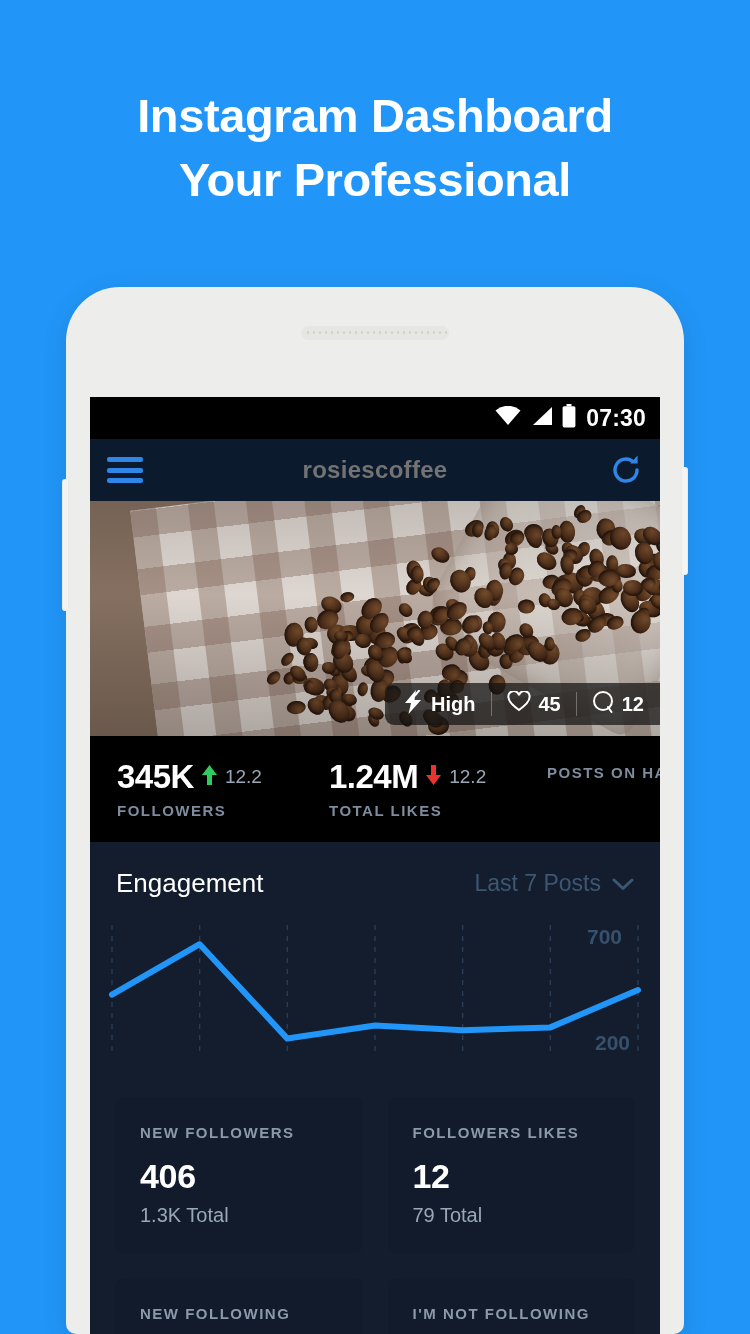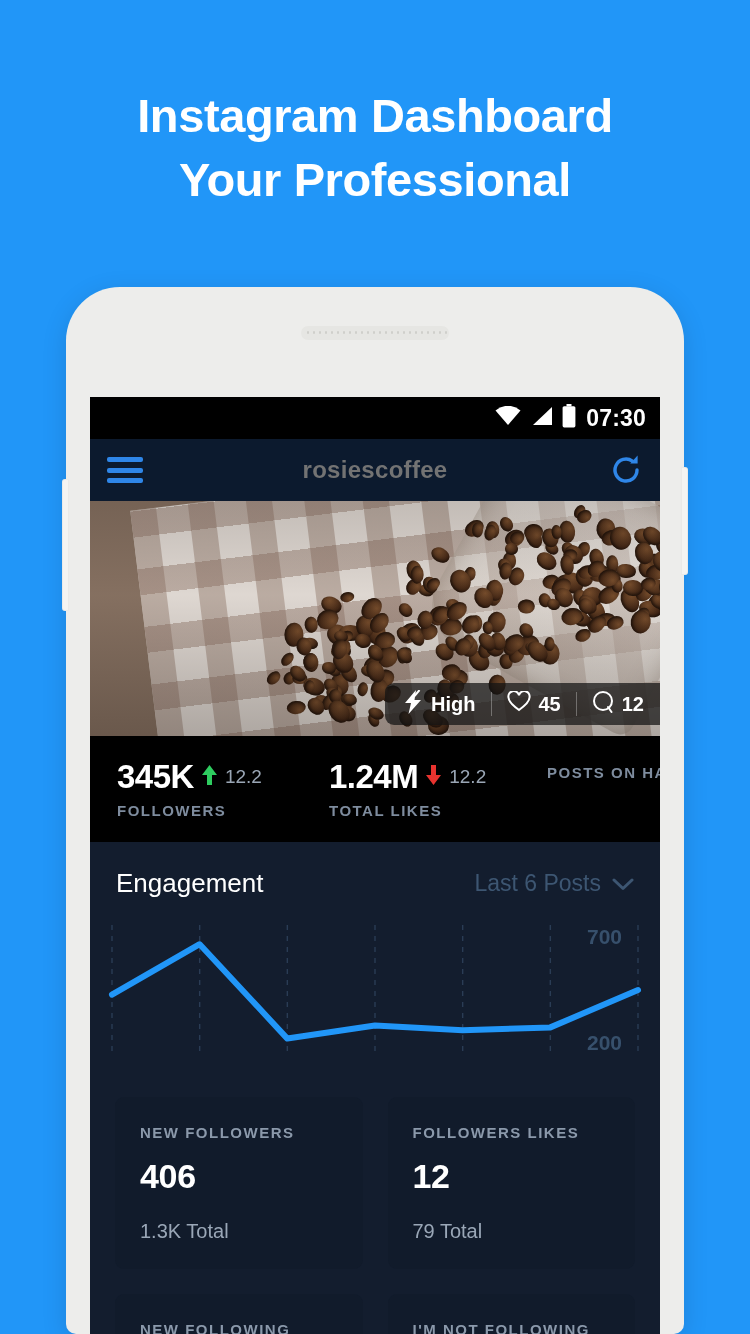--- a/index.html
+++ b/index.html
@@ -132,28 +132,28 @@
   
   .panel{background:#131d2e;padding:26px 0 0 0;}
   .panel-head{display:flex;align-items:center;justify-content:space-between;padding:0 26px;}
   .panel-title{color:#ffffff;font-size:26px;}
   .panel-select{display:flex;align-items:center;gap:11px;color:#3d5672;font-size:23px;cursor:pointer;}
 
   .chartwrap{position:relative;height:130px;margin-top:24px;}
   .chartwrap svg{display:block;width:100%;height:100%;}
   .ylab{position:absolute;color:#37506c;font-size:21px;font-weight:bold;}
   .ylab.hi{right:38px;top:2px;}
-  .ylab.lo{right:38px;bottom:-2px;}
+  .ylab.lo{right:30px;bottom:-2px;}
 
   
   .cards{display:grid;grid-template-columns:1fr 1fr;gap:25px;padding:44px 25px 0 25px;}
   .card{background:#111b2b;border-radius:9px;padding:27px 25px 26px 25px;box-sizing:border-box;min-height:148px;}
   .card-label{color:#8b99ab;font-size:15px;font-weight:bold;letter-spacing:1.5px;}
   .card-value{color:#ffffff;font-size:34px;font-weight:bold;margin-top:16px;letter-spacing:-.3px;}
-  .card-sub{color:#9aa7b7;font-size:20px;margin-top:24px;}
+  .card-sub{color:#9aa7b7;font-size:20px;margin-top:8px;}
   .cards.row2{padding-top:25px;}
   .cards.row2 .card{min-height:148px;}
 </style>
 </head>
 <body>
 
 <div class="headline">
   <span class="l">Instagram Dashboard</span>
   <span class="l">Your Professional</span>
 </div>
@@ -508,21 +508,21 @@
 
       <div class="stat">
         <div class="stat-label">POSTS ON HA</div>
       </div>
     </div>
 
     <div class="panel">
       <div class="panel-head">
         <div class="panel-title">Engagement</div>
         <div class="panel-select">
-          <span>Last 6 Posts</span>
+          <span>Last 7 Posts</span>
           <span>
             <svg width="22" height="13" viewBox="0 0 22 13">
                 <path d="M2 2 L11 10.5 L20 2" fill="none" stroke="#3d5672" stroke-width="3" stroke-linecap="round" stroke-linejoin="round"></path>
               </svg>
           </span>
         </div>
       </div>
 
       <div class="chartwrap">
         <svg id="chart-svg" viewBox="0 0 570 130" preserveAspectRatio="none">

